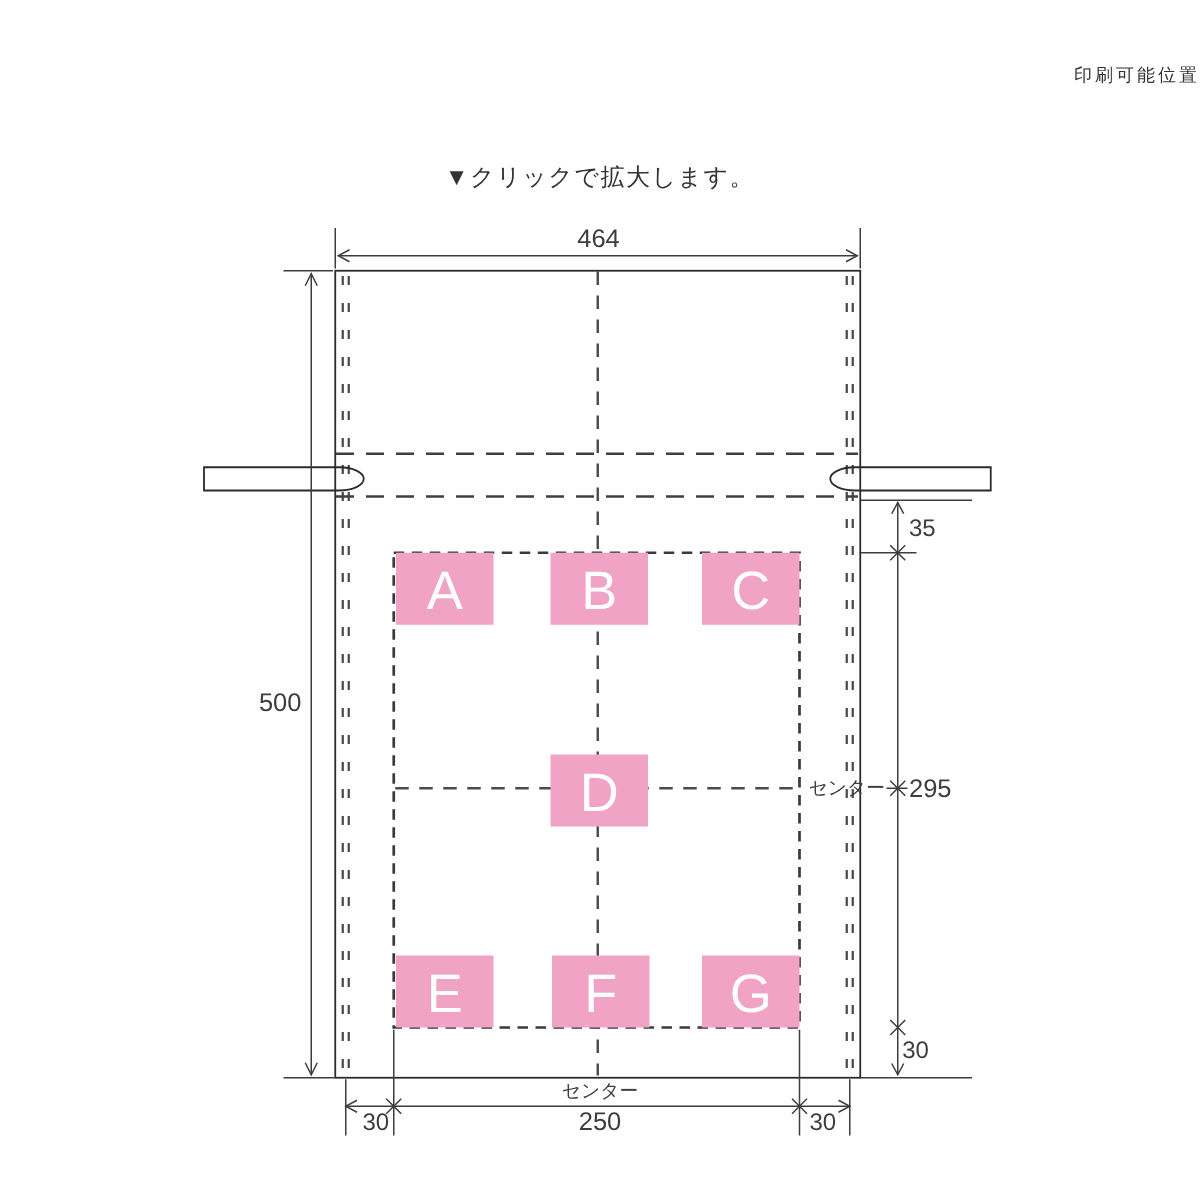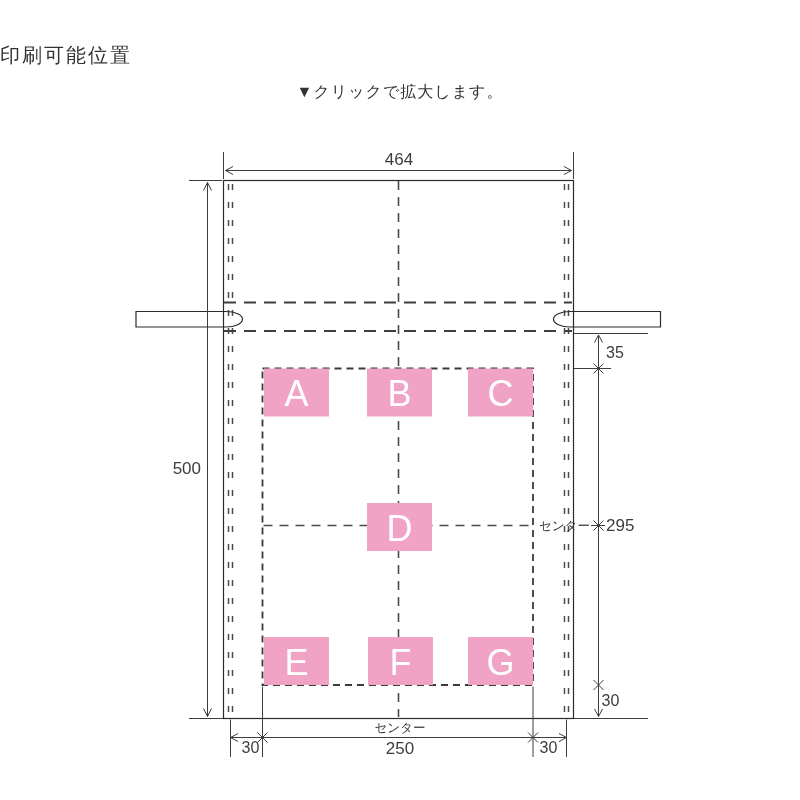--- a/index.html
+++ b/index.html
@@ -1,25 +1,25 @@
 <!DOCTYPE html>
 <html><head>
 <meta charset="utf-8">
 <style>
   html,body{margin:0;padding:0;}
   body{
     width:800px;height:800px;background:#ffffff;position:relative;overflow:hidden;
     font-family:"Liberation Sans","DejaVu Sans",sans-serif;color:#333333;
   }
   .page-title{
-    position:absolute;top:42px;left:0;width:800px;text-align:left;
-    font-size:20px;letter-spacing:2px;color:#333333;
+    position:absolute;top:42px;left:0;width:800px;text-align:right;
+    font-size:12px;letter-spacing:2px;color:#333333;
   }
   .zoom-hint{
-    position:absolute;top:82px;left:0;width:800px;text-align:center;
+    position:absolute;top:108px;left:0;width:800px;text-align:center;
     font-size:16px;letter-spacing:1px;color:#333333;
   }
   svg{position:absolute;top:0;left:0;}
   svg text{font-family:"Liberation Sans","DejaVu Sans",sans-serif;fill:#3d3d3d;}
   .dim{stroke:#3d3d3d;stroke-width:1;fill:none;}
   .outline{stroke:#2b2b2b;fill:none;}
   .zone-letter{fill:#ffffff;font-size:36px;text-anchor:middle;}
   .dim-num{font-size:17px;}
   .dim-num-s{font-size:16px;}
   .center-lbl{font-size:12.5px;}

